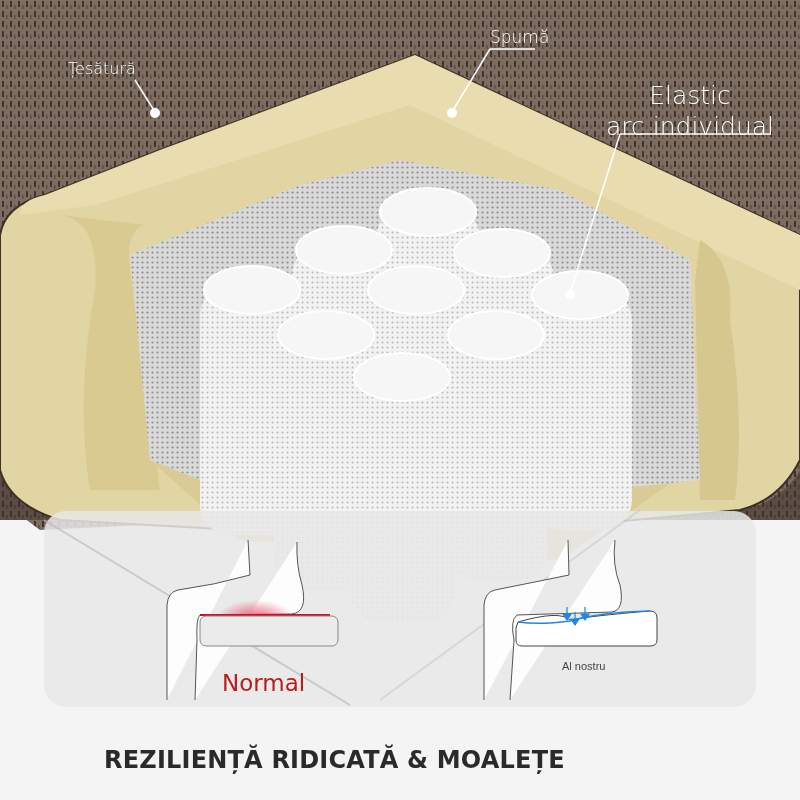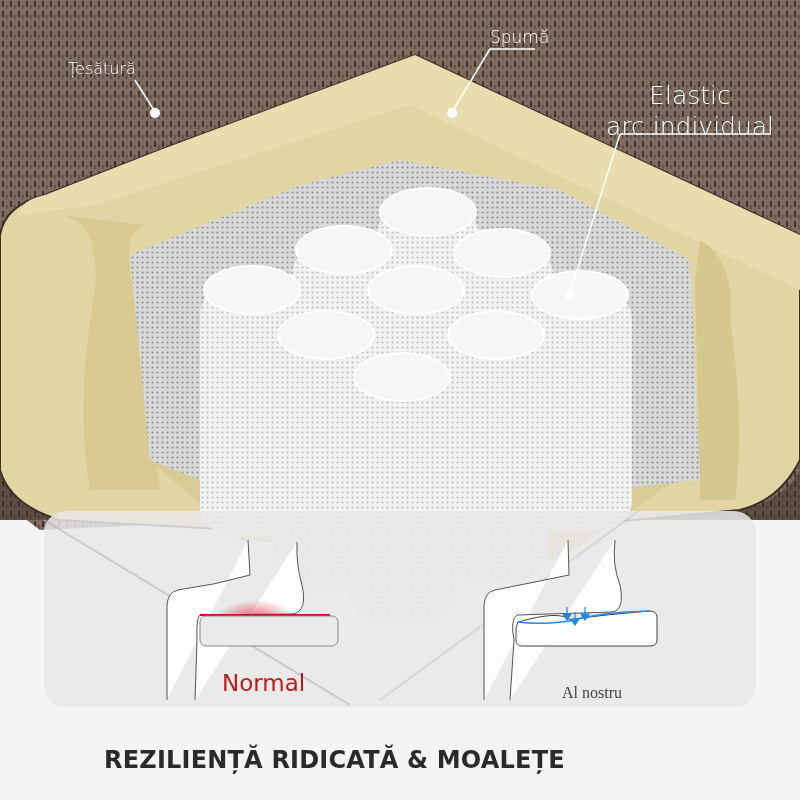--- a/index.html
+++ b/index.html
@@ -23,22 +23,22 @@
     .panel {
       position: absolute; left: 44px; top: 511px; width: 712px; height: 196px;
       border-radius: 22px;
       background: rgba(232,232,232,0.86);
     }
     .cap-normal {
       position: absolute; left: 222px; top: 670px; font-size: 23px; color: #b91c1c;
       font-family: "DejaVu Sans", sans-serif;
     }
     .cap-ours {
-      position: absolute; left: 562px; top: 684px; font-size: 16px; color: #444;
-      font-family: Liberation Serif, serif;
+      position: absolute; left: 562px; top: 660px; font-size: 11px; color: #444;
+      font-family: Liberation Sans, sans-serif;
     }
     .headline {
       position: absolute; left: 104px; top: 746px;
       font-family: "DejaVu Sans", sans-serif; font-weight: bold;
       font-size: 24px; letter-spacing: 0.2px; color: #2a2a2a;
     }
   </style>
 </head>
 <body>
 

